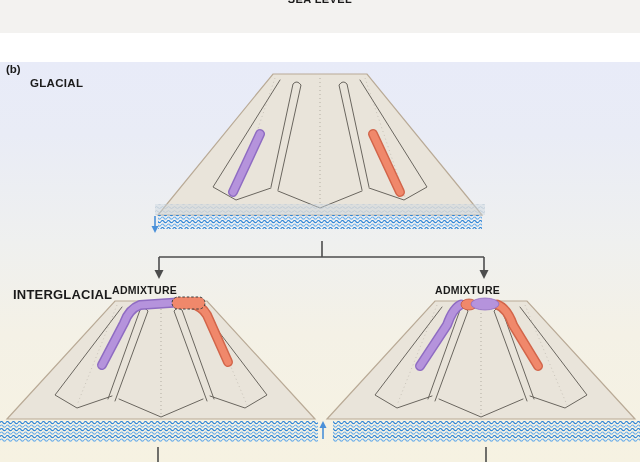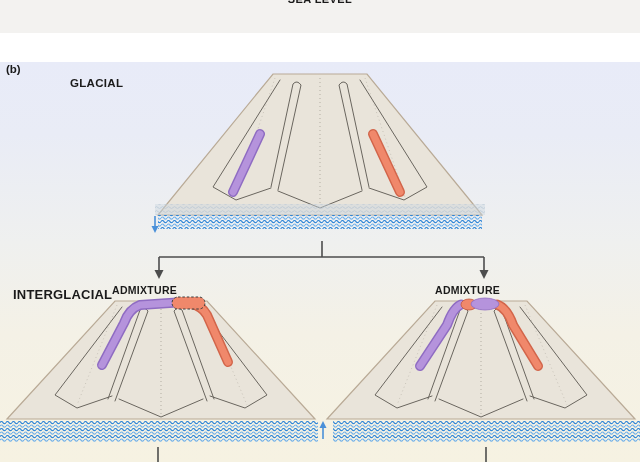--- a/index.html
+++ b/index.html
@@ -19,21 +19,21 @@
     position:absolute;left:0;right:0;top:-7px;
     text-align:center;font-weight:bold;font-size:11px;letter-spacing:.4px;
   }
   
   .panel-b{
     left:0;top:62px;width:640px;height:400px;
     background:linear-gradient(180deg,#e8ebf8 0%,#e9ecf6 18%,#eff0ef 45%,#f4f1e6 68%,#f6f2e2 100%);
   }
   .lbl{position:absolute;font-weight:bold;}
   .lbl-b{left:6px;top:63px;font-size:11.5px;}
-  .lbl-glacial{left:30px;top:77px;font-size:11.5px;letter-spacing:.3px;margin-left:40px;}
+  .lbl-glacial{left:30px;top:77px;font-size:11.5px;letter-spacing:.3px;}
   .lbl-interglacial{left:13px;top:287px;font-size:13px;letter-spacing:.2px;}
   .lbl-admix{top:284px;width:100px;font-size:10.5px;letter-spacing:.3px;}
   .lbl-admix.left{left:112px;}
   .lbl-admix.right{left:435px;}
   svg{display:block;}
 </style>
 </head>
 <body>
 
 <div class="abs top-strip">

